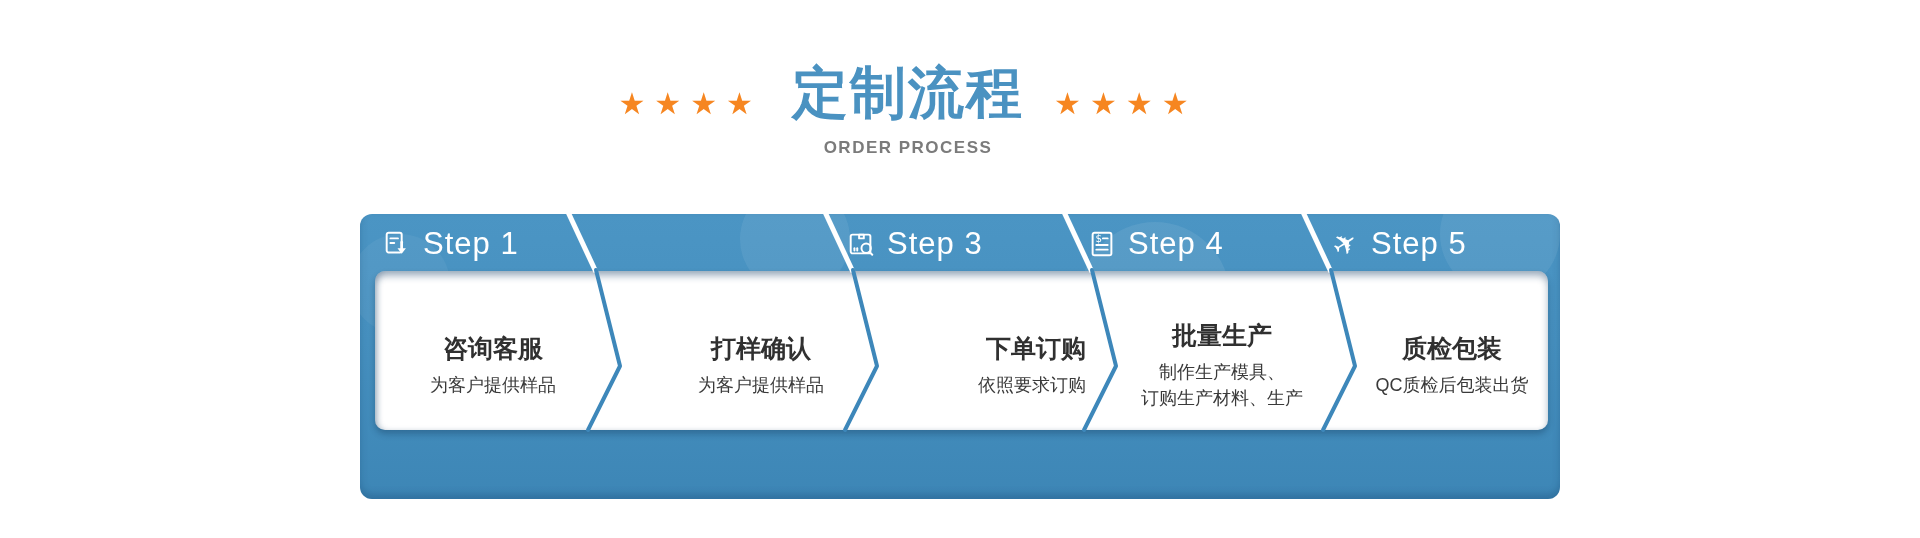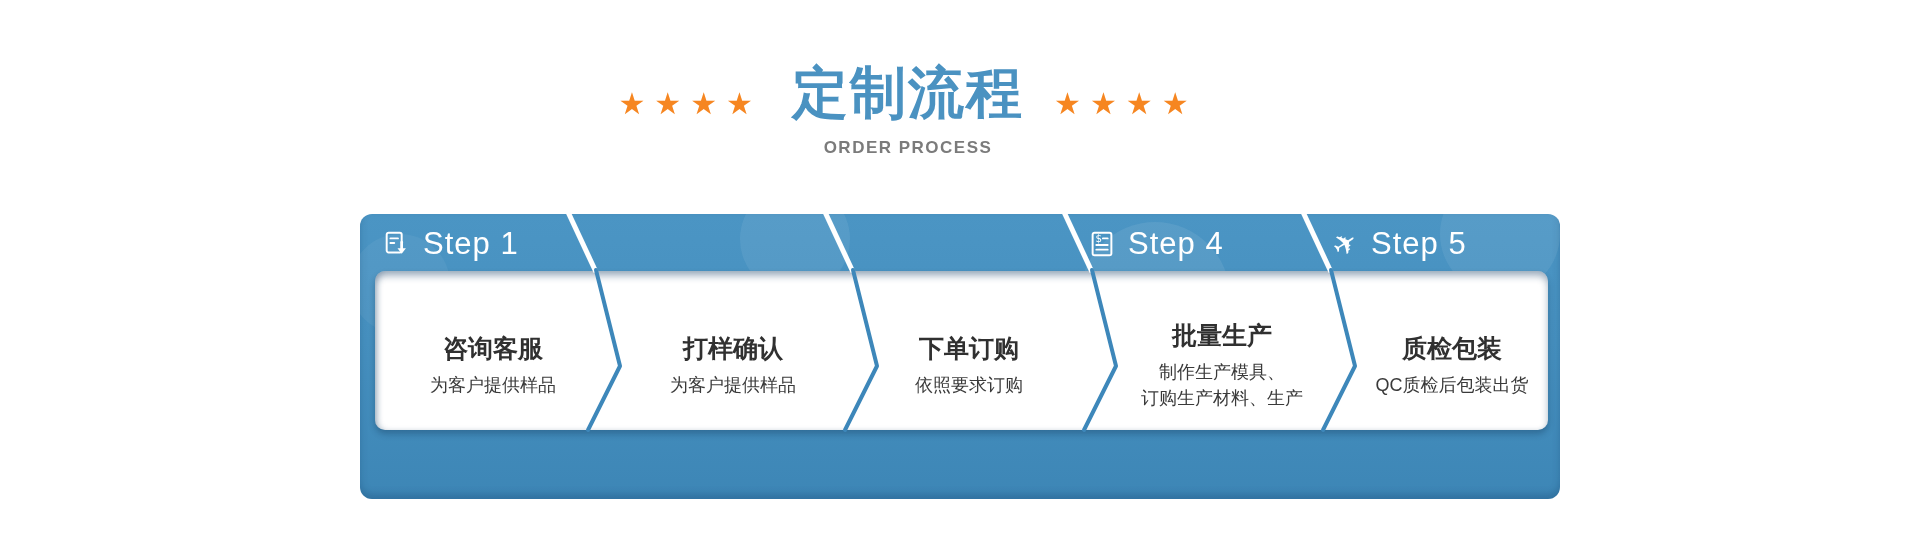--- a/index.html
+++ b/index.html
@@ -60,21 +60,21 @@
   .hcell .step-label{font-size:31px;font-weight:400;letter-spacing:1px;}
   .hcell.h1{left:22px;}  .hcell.h2{left:232px;} .hcell.h3{left:486px;}
   .hcell.h4{left:727px;} .hcell.h5{left:970px;}
   .plane{display:inline-block;font-size:29px;line-height:1;
     transform:rotate(-33deg);font-family:"DejaVu Sans",sans-serif;}
 
   
   .bcell{position:absolute;top:57px;height:159px;width:210px;
     display:flex;flex-direction:column;justify-content:center;align-items:center;
     padding-top:29px;text-align:center;}
-  .bcell.b1{left:28px;} .bcell.b2{left:268px;} .bcell.b3{left:504px;}
+  .bcell.b1{left:28px;} .bcell.b2{left:296px;} .bcell.b3{left:516px;align-items:flex-end;}
   .bcell.b4{left:757px;} .bcell.b5{left:987px;}
   .step-title{color:var(--step-text-dark);font-size:25px;font-weight:600;
     margin-bottom:7px;line-height:1.3;}
   .step-desc{color:var(--step-subtext);font-size:18px;line-height:1.45;}
 </style>
 </head>
 <body>
 
 <div class="stage">
 
@@ -108,20 +108,33 @@
       <span class="icon">
         <svg viewBox="0 0 32 32">
           <rect x="5" y="4" width="16" height="21" rx="2"></rect>
           <line x1="9" y1="10" x2="17" y2="10"></line>
           <line x1="9" y1="15" x2="13" y2="15"></line>
           <line x1="21" y1="14" x2="21" y2="21" stroke-width="2.8"></line>
           <path d="M16.5 20.5 L21 26.5 L25.5 20.5 Z" fill="#fff" stroke="none"></path>
         </svg>
       </span>
       <span class="step-label">Step 1</span>
+    </div>
+    <div class="hcell h3">
+      <span class="icon">
+        <svg viewBox="0 0 32 32">
+          <rect x="5" y="6" width="21" height="20" rx="2"></rect>
+          <rect x="14" y="6" width="5" height="4"></rect>
+          <line x1="9" y1="20.5" x2="9" y2="23"></line>
+          <line x1="12" y1="20.5" x2="12" y2="23"></line>
+          <circle cx="21.5" cy="20.5" r="5"></circle>
+          <line x1="25" y1="24.5" x2="28" y2="27.5"></line>
+        </svg>
+      </span>
+      <span class="step-label">Step 3</span>
     </div>
     <div class="hcell h4">
       <span class="icon">
         <svg viewBox="0 0 32 32">
           <rect x="6" y="4" width="20" height="24" rx="2"></rect>
           <text x="9" y="13.5" font-size="11" fill="#fff" stroke="none" font-family="DejaVu Sans, sans-serif">$</text>
           <line x1="17" y1="10" x2="22" y2="10"></line>
           <line x1="10" y1="17" x2="22" y2="17"></line>
           <line x1="10" y1="22" x2="22" y2="22"></line>
         </svg>

